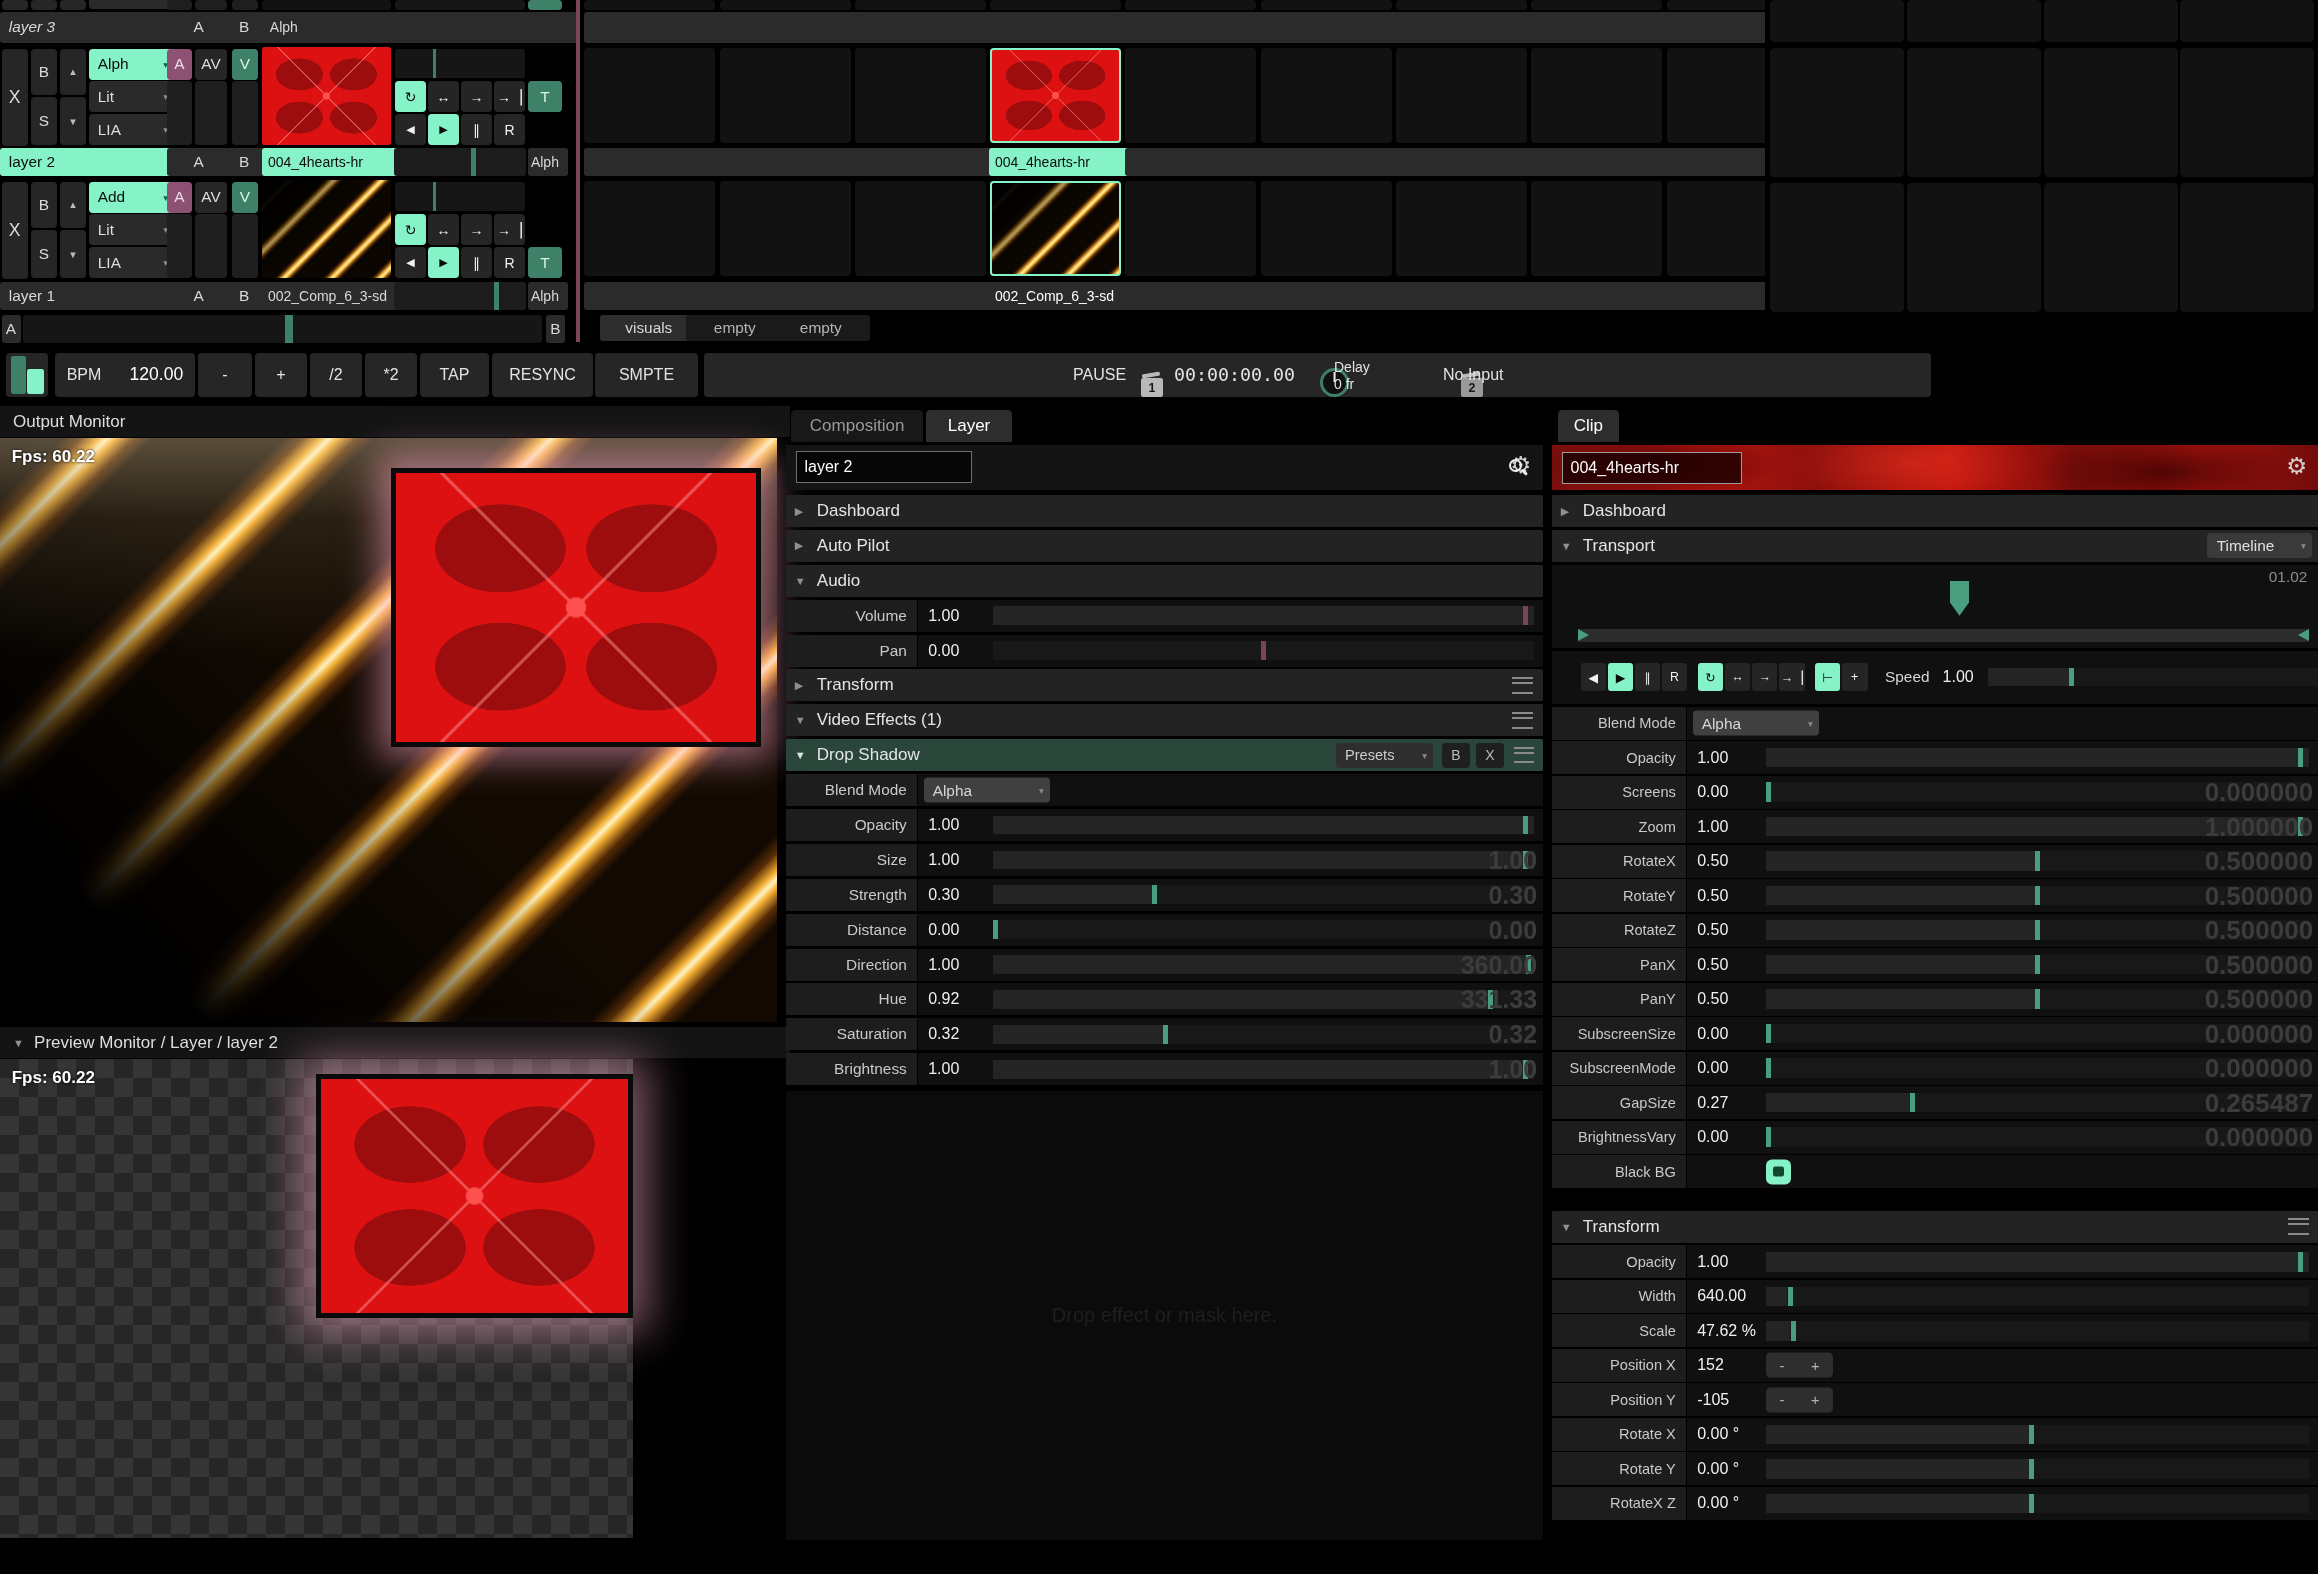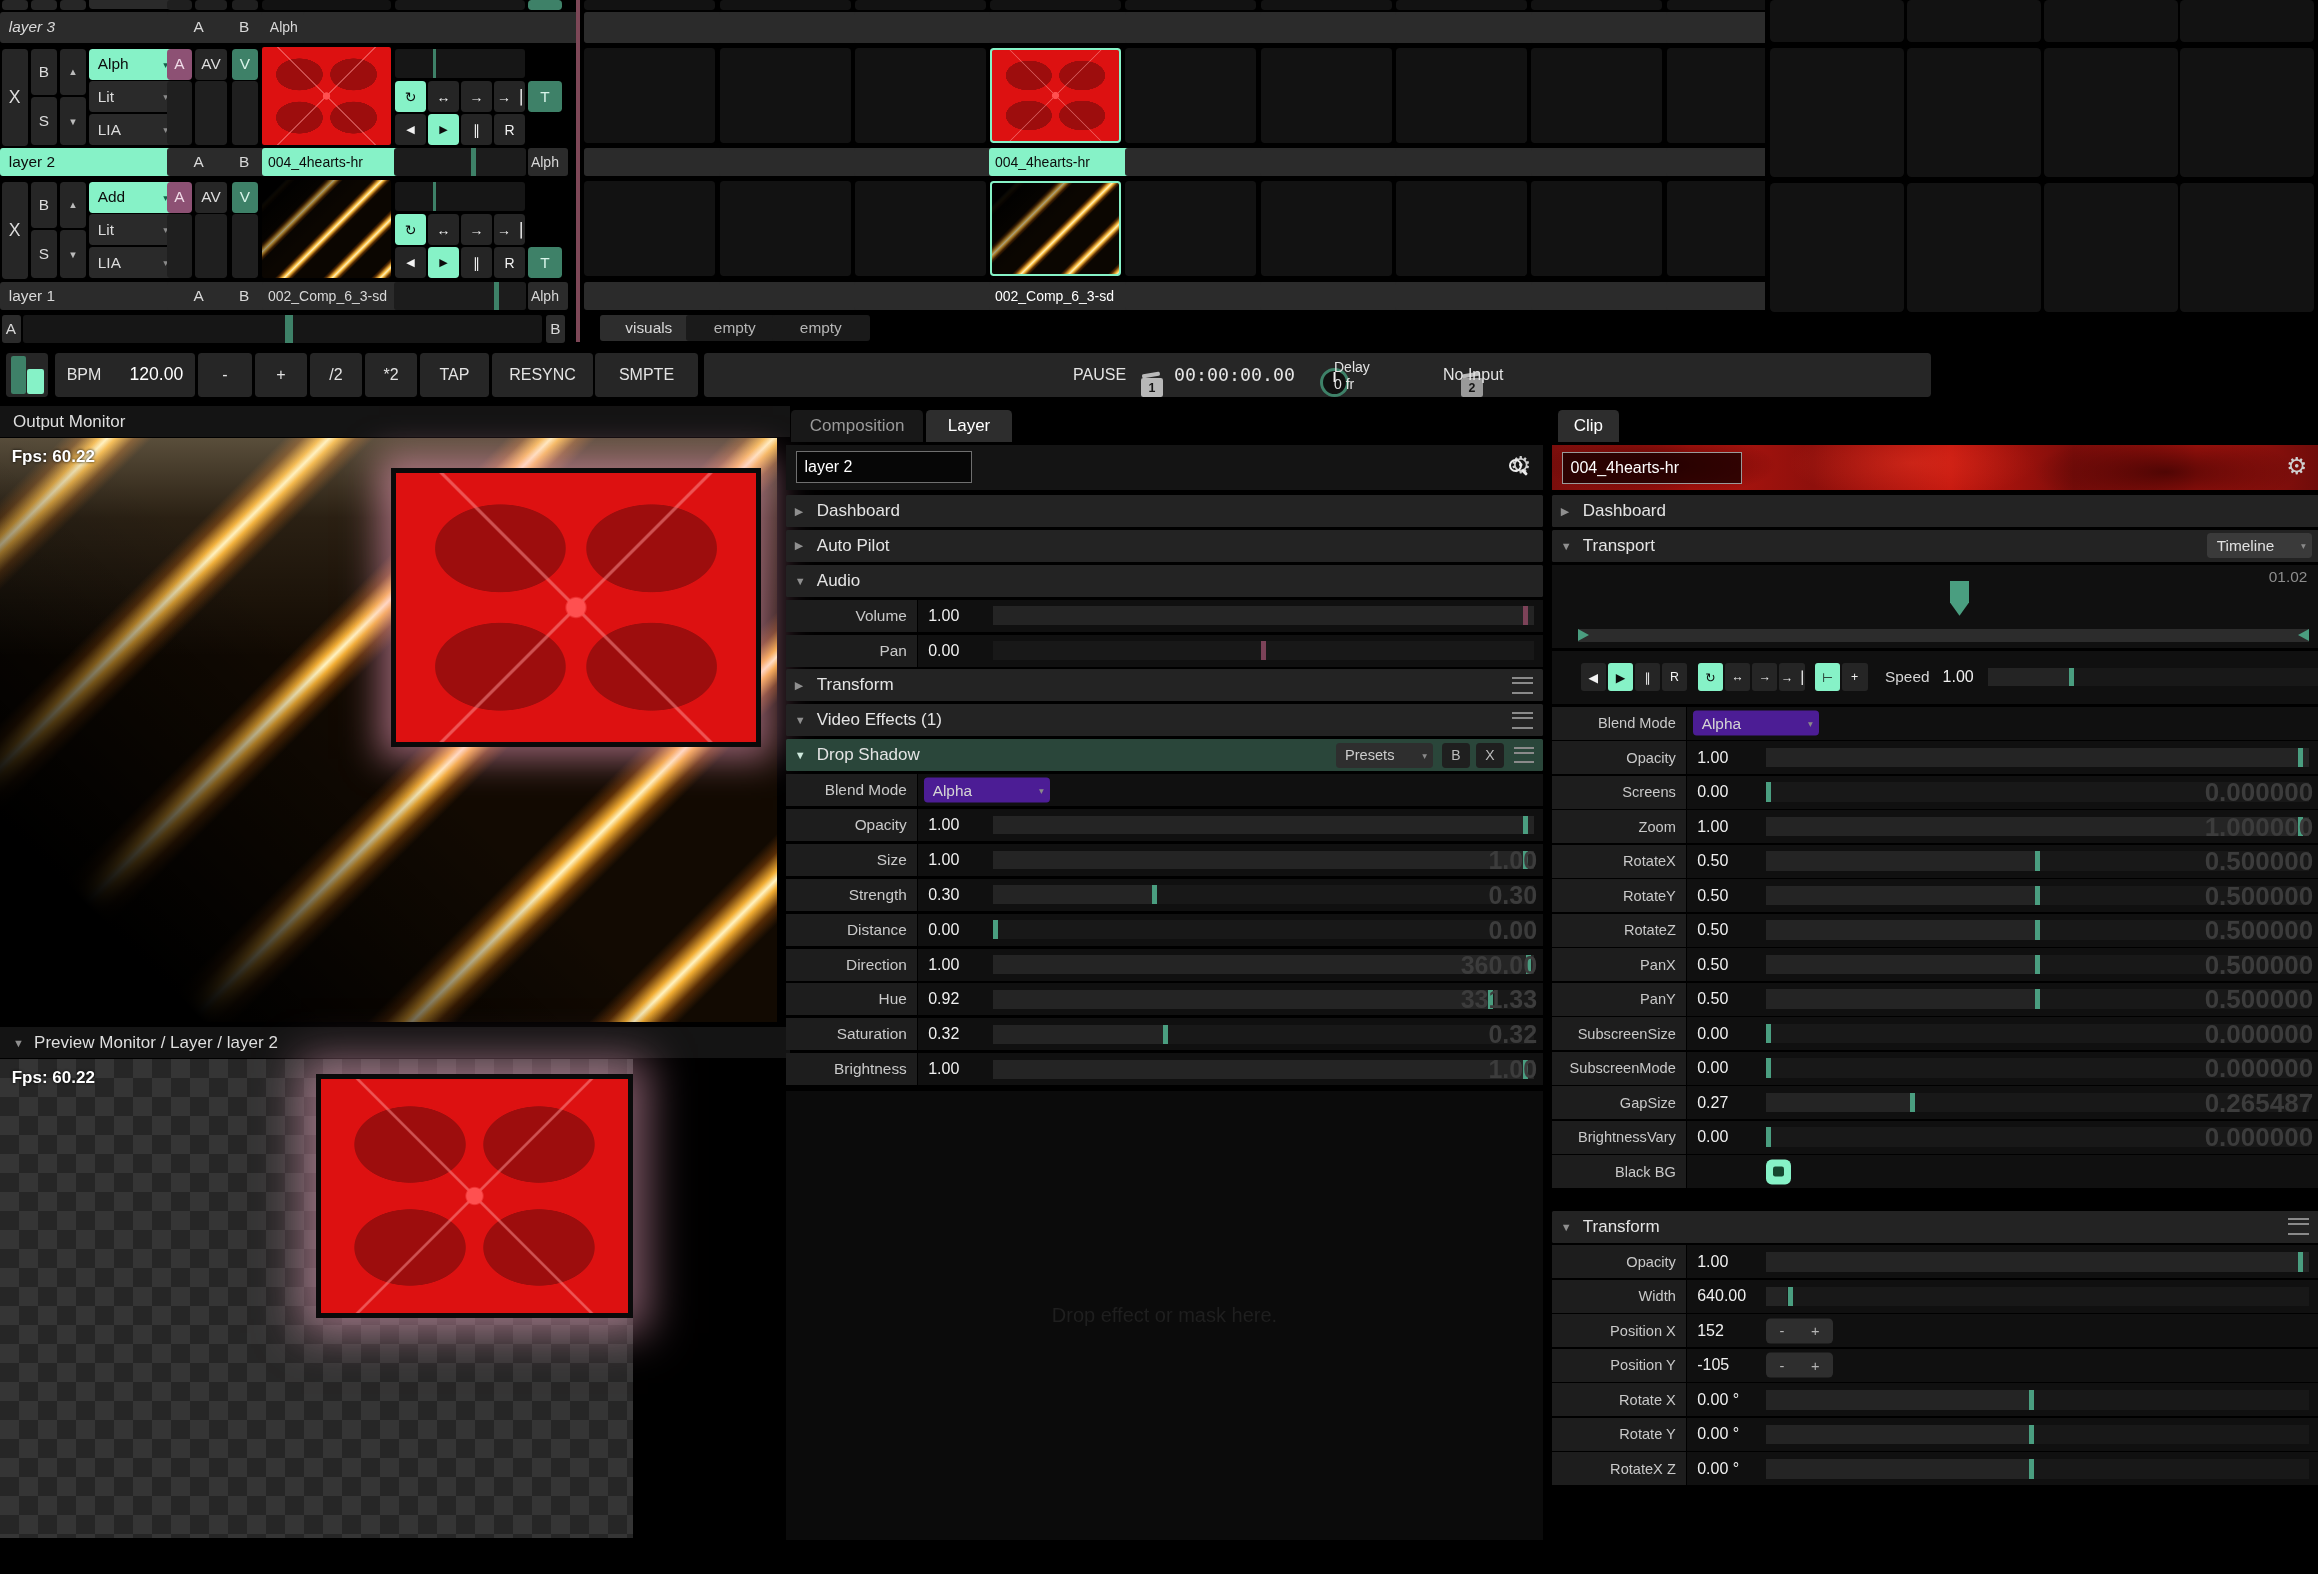--- a/index.html
+++ b/index.html
@@ -27,21 +27,21 @@
   .cliprows .prow{height:33px;margin-bottom:1.5px;}
   .plabel{width:132px;flex:none;background:#1d1d1d;display:flex;align-items:center;justify-content:flex-end;padding-right:10.2px;color:#c9c9c9;font-size:15.4px;border-right:1.5px solid #000;box-sizing:border-box;}
   .cliprows .plabel{width:135px;font-size:14.6px;}
   .pbody{flex:1;position:relative;}
   .pvalue{position:absolute;left:10.2px;top:50%;transform:translateY(-50%);color:#f0f0f0;font-size:16px;}
   .ptrack{position:absolute;top:6.6px;bottom:6.6px;background:#181818;}
   .pfill{position:absolute;left:0;top:0;bottom:0;background:#242424;}
   .pmark{position:absolute;top:0;bottom:0;width:5.1px;background:#4a9e80;}
   .pmark.maroon{background:#7c4258;}
   .pghost{position:absolute;right:5.9px;top:50%;transform:translateY(-50%);font-weight:bold;color:#3c3c3c;z-index:2;}
-  .pdrop{position:absolute;left:5.9px;top:50%;transform:translateY(-50%);width:117px;height:25px;background:#4c1d95;border-radius:3.7px;color:#d5d5d5;font-size:15.4px;display:flex;align-items:center;padding-left:8.8px;}
+  .pdrop{position:absolute;left:5.9px;top:50%;transform:translateY(-50%);width:117px;height:25px;background:#404040;border-radius:3.7px;color:#d5d5d5;font-size:15.4px;display:flex;align-items:center;padding-left:8.8px;}
   .pstep{position:absolute;top:50%;transform:translateY(-50%);width:67px;height:25px;background:#2e2e2e;border-radius:4.4px;display:flex;align-items:center;justify-content:space-around;color:#b5b5b5;font-size:14.6px;}
   .pcheck{position:absolute;top:50%;transform:translateY(-50%);width:25px;height:25px;background:#86f2c7;border-radius:5.9px;display:flex;align-items:center;justify-content:center;}
   .pcheck .inner{width:10.2px;height:10.2px;background:#14462f;border-radius:2.2px;}
 
   
   .icon-menu{width:20.5px;height:12.4px;border-top:2.2px solid #8a8a8a;border-bottom:2.2px solid #8a8a8a;position:relative;}
   .icon-menu::after{content:"";position:absolute;left:0;right:0;top:2.9px;height:2.2px;background:#8a8a8a;}
   .icon-mag{width:20.5px;height:20.5px;position:relative;}
   .icon-mag::before{content:"";position:absolute;left:1.5px;top:1.5px;width:9.5px;height:9.5px;border:2.2px solid #ececec;border-radius:50%;}
   .icon-mag::after{content:"";position:absolute;left:14px;top:14px;width:7.3px;height:2.9px;background:#ececec;transform:rotate(45deg);border-radius:1.5px;}
@@ -885,20 +885,30 @@
             <div class="plabel">Width</div>
             <div class="pbody">
               <div class="pvalue">640.00</div>
               <div class="ptrack" style="left: 79px; width: 543px;">
                 <div class="pfill" style="width: 3.8%;"></div>
                 <div class="pmark" style="left: calc(4.5% - 2.9px);"></div>
               </div>
             </div>
           </div>
           <div class="prow">
+            <div class="plabel">Scale</div>
+            <div class="pbody">
+              <div class="pvalue">47.62 %</div>
+              <div class="ptrack" style="left: 79px; width: 543px;">
+                <div class="pfill" style="width: 4.5%;"></div>
+                <div class="pmark" style="left: calc(5.2% - 2.9px);"></div>
+              </div>
+            </div>
+          </div>
+          <div class="prow">
             <div class="plabel">Position X</div>
             <div class="pbody">
               <div class="pvalue">152</div>
               <div class="pstep" style="left: 79px;">
                 <span>-</span>
                 <span>+</span>
               </div>
             </div>
           </div>
           <div class="prow">

